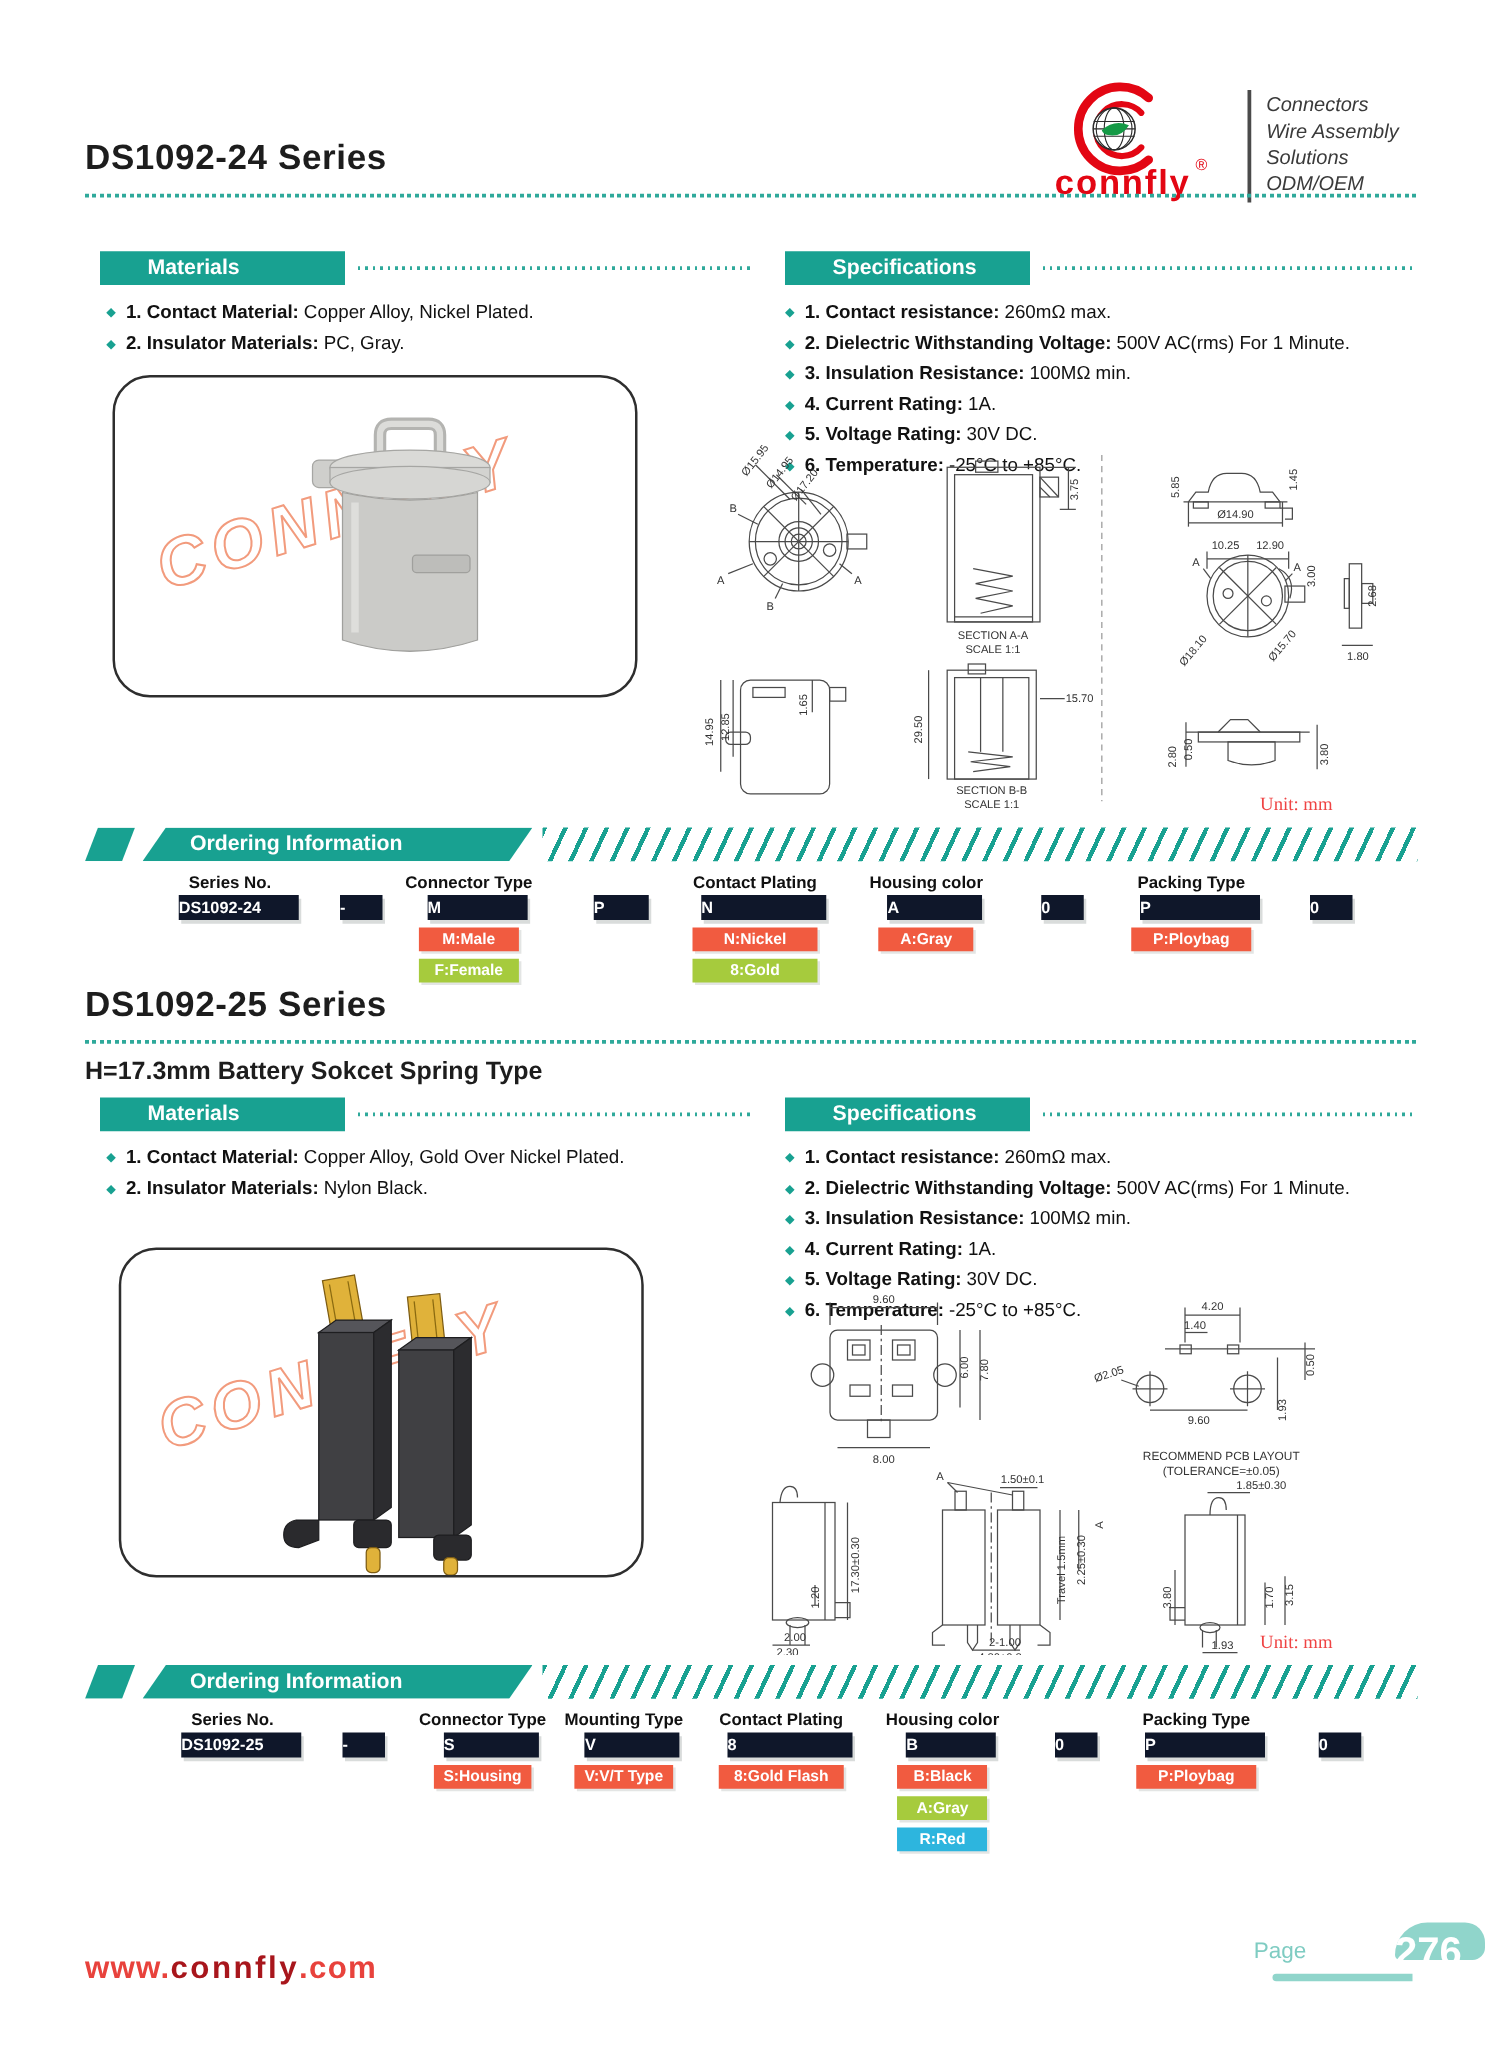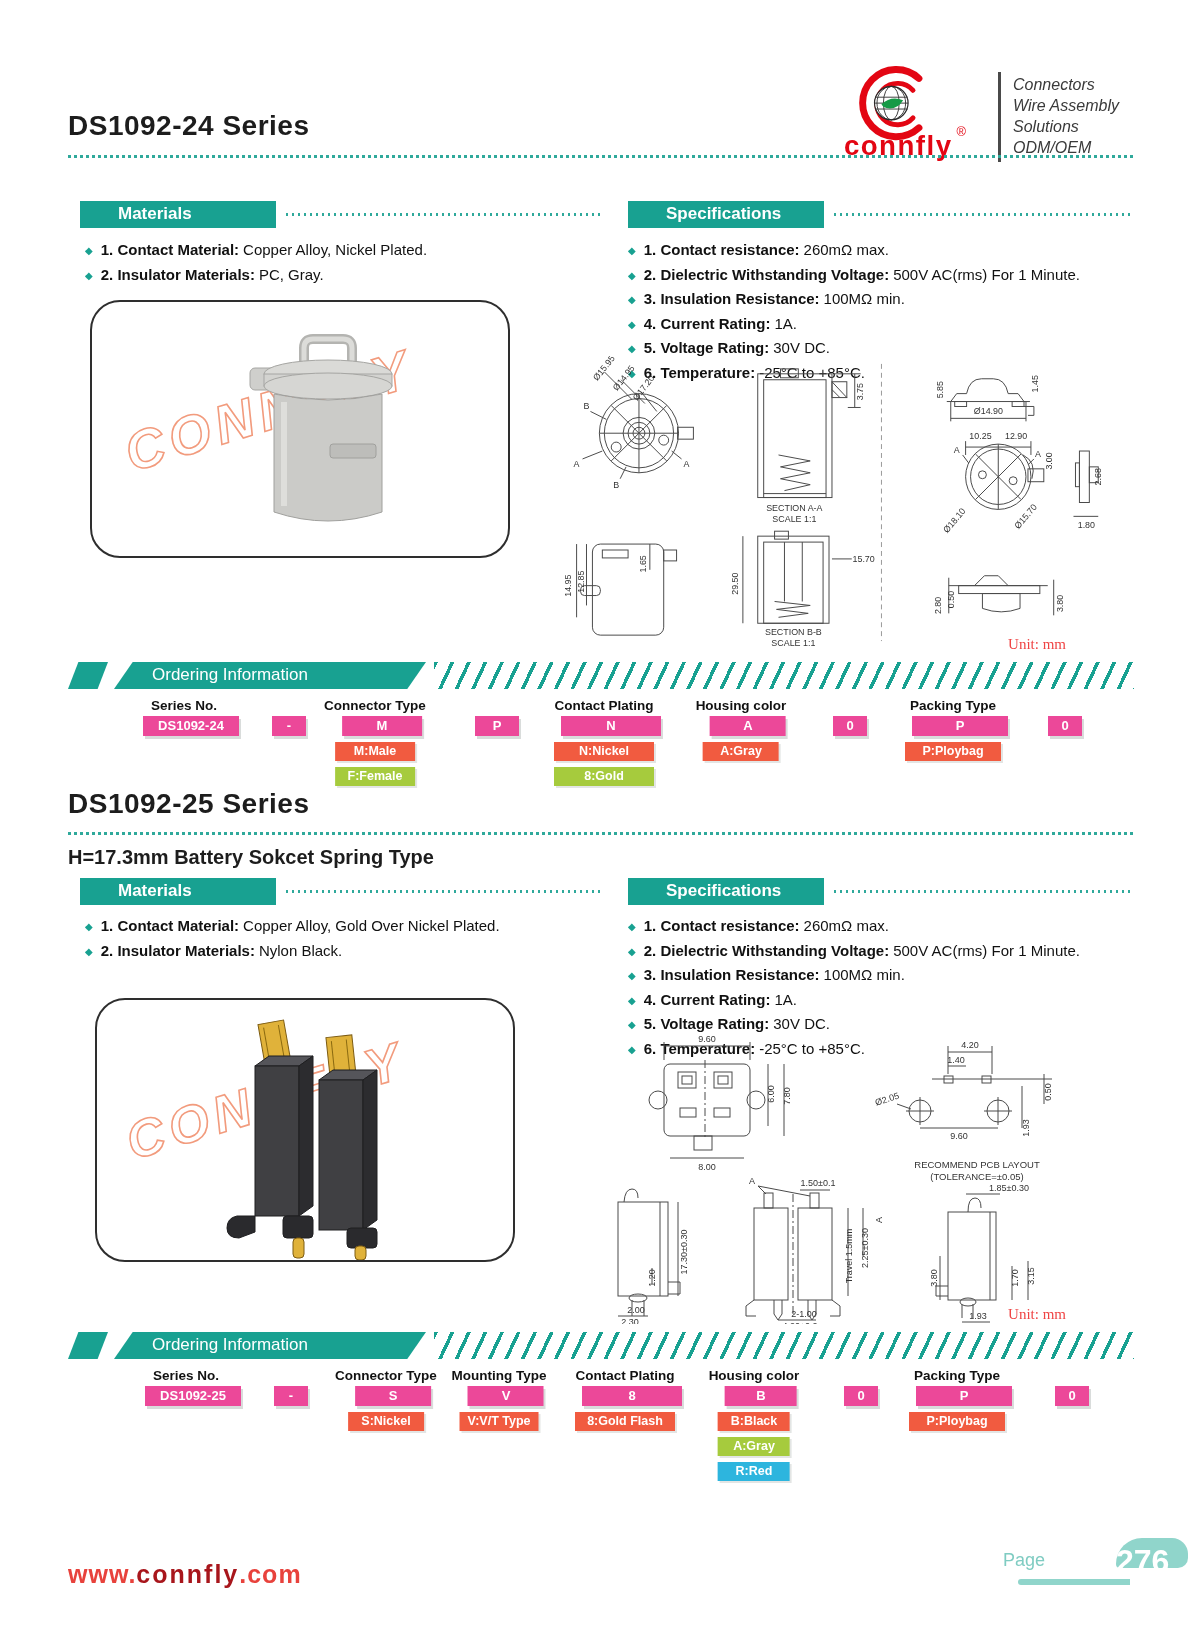--- a/index.html
+++ b/index.html
@@ -34,30 +34,30 @@
   .draw text { font-family:"Liberation Sans", sans-serif; }
 
   .unit { position:absolute; right:134px; font-size:15px; color:#ef4444;font-family:Liberation Serif, serif; }
 
   
   .banner { position:absolute; left:68px; width:1066px; height:27px; }
   .banner-tri { position:absolute; left:0; top:0; width:40px; height:27px; background:#18a191;
                 clip-path:polygon(26% 0,100% 0,74% 100%,0% 100%); }
   .banner-label { position:absolute; left:46px; top:0; width:312px; height:27px; background:#18a191;
                   clip-path:polygon(6% 0,100% 0,94% 100%,0 100%);
-                  color:#fff; font-weight:normal; font-size:17px; line-height:26px; padding-left:38px; }
+                  color:#fff; font-weight:bold; font-size:17px; line-height:26px; padding-left:38px; }
   .banner-stripes { position:absolute; left:366px; right:0; top:0; height:27px;
                     background:repeating-linear-gradient(115deg,#18a191 0 3.5px,transparent 3.5px 15px); }
 
   
   .ord-table { position:absolute; left:0; top:0; width:1200px; }
   .ord-col { position:absolute; top:0; transform:translateX(-50%); display:flex; flex-direction:column; align-items:center; }
   .ord-header { height:18px; font-size:13.5px; font-weight:bold; color:#111; white-space:nowrap; }
-  .ord-code { height:20px; line-height:20px; background:#ec4899; color:#fff; font-size:13px; font-weight:bold;
-              text-align:center; box-shadow:2px 3px 0 #d9dcdb;margin-left:14px; }
+  .ord-code { height:20px; line-height:20px; background:#0f172a; color:#fff; font-size:13px; font-weight:bold;
+              box-shadow:2px 3px 0 #d9dcdb;margin-left:14px; }
   .ord-tag { margin-top:6px; height:19px; line-height:19px; padding:0 8px; color:#fff; font-size:12.5px; font-weight:bold;
              text-align:center; white-space:nowrap; box-shadow:2px 2px 0 #e3e5e4; }
   .tag-red { background:#f15b40; }
   .tag-green { background:#a6cb3d; }
   .tag-blue { background:#2db5de; }
 
   
   .site { position:absolute; left:68px; top:1560px; font-size:25px; letter-spacing:1px; }
   .site .w { color:#e8423c;font-weight:bold; }
   .site .b { color:#a8161c; font-weight:bold; letter-spacing:2px; }
@@ -544,21 +544,21 @@
       <div class="ord-header">Series No.</div>
       <div class="ord-code" style="width:96px">DS1092-25</div>
     </div>
     <div class="ord-col" style="left:284px">
       <div class="ord-header"></div>
       <div class="ord-code" style="width:34px">-</div>
     </div>
     <div class="ord-col" style="left:386px">
       <div class="ord-header">Connector Type</div>
       <div class="ord-code" style="width:76px">S</div>
-      <div class="ord-tag tag-red" style="min-width:76px">S:Nickel</div>
+      <div class="ord-tag tag-red" style="min-width:76px">S:Housing</div>
     </div>
     <div class="ord-col" style="left:499px">
       <div class="ord-header">Mounting Type</div>
       <div class="ord-code" style="width:76px">V</div>
       <div class="ord-tag tag-red" style="min-width:76px">V:V/T Type</div>
     </div>
     <div class="ord-col" style="left:625px">
       <div class="ord-header">Contact Plating</div>
       <div class="ord-code" style="width:100px">8</div>
       <div class="ord-tag tag-red" style="min-width:100px">8:Gold Flash</div>

